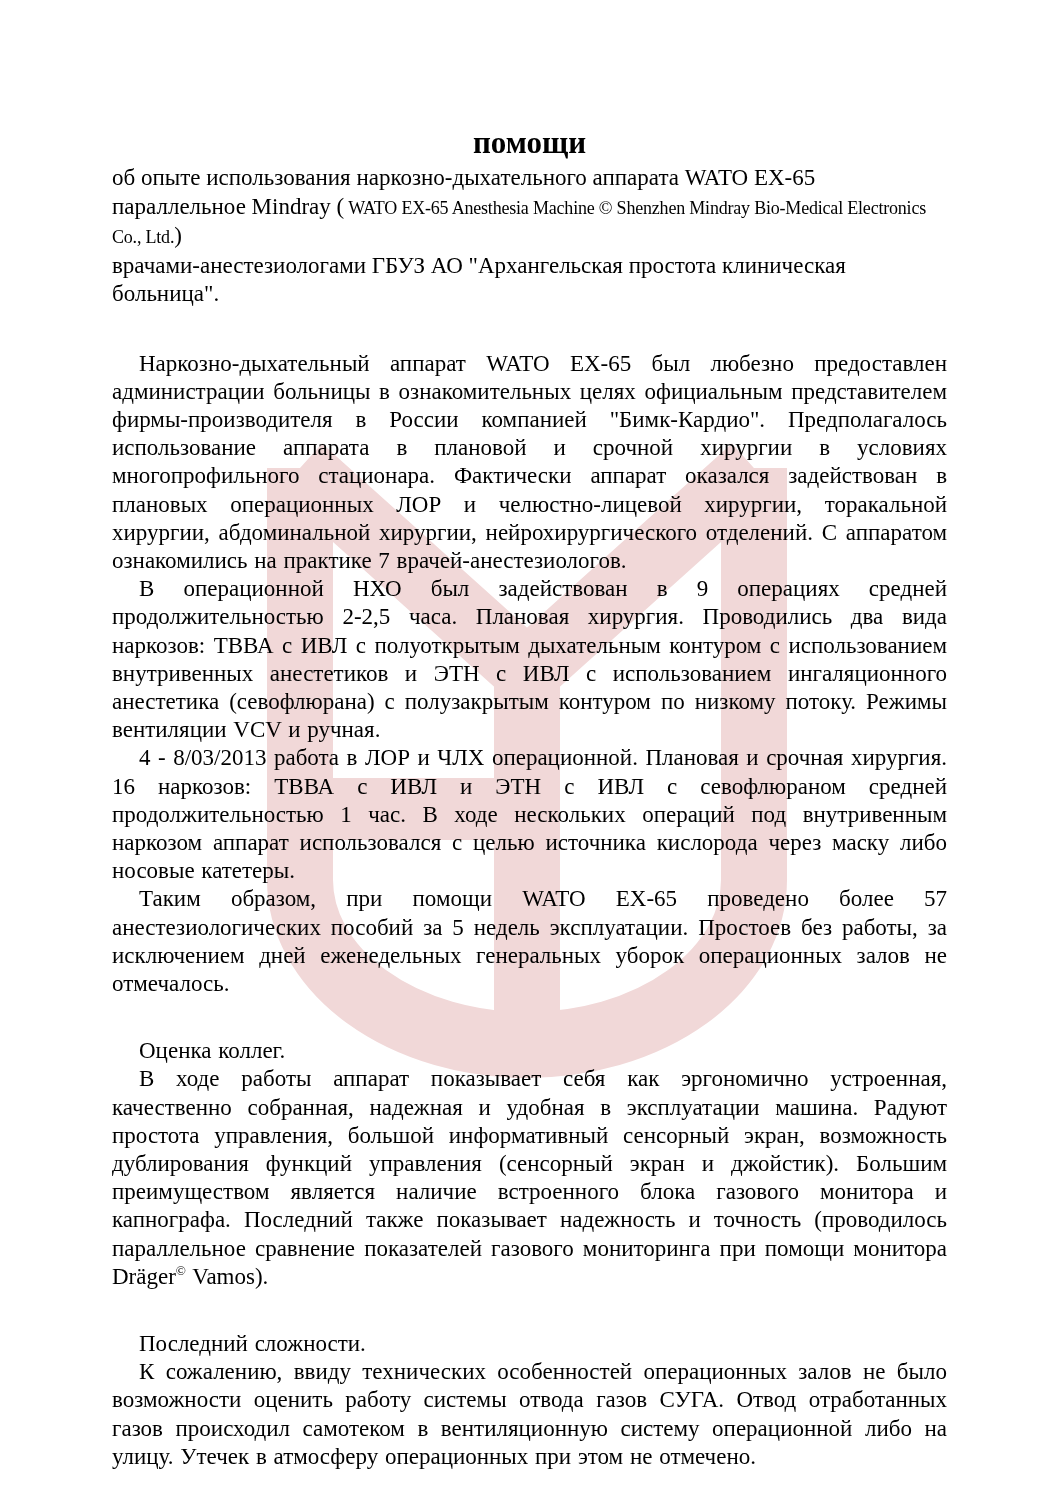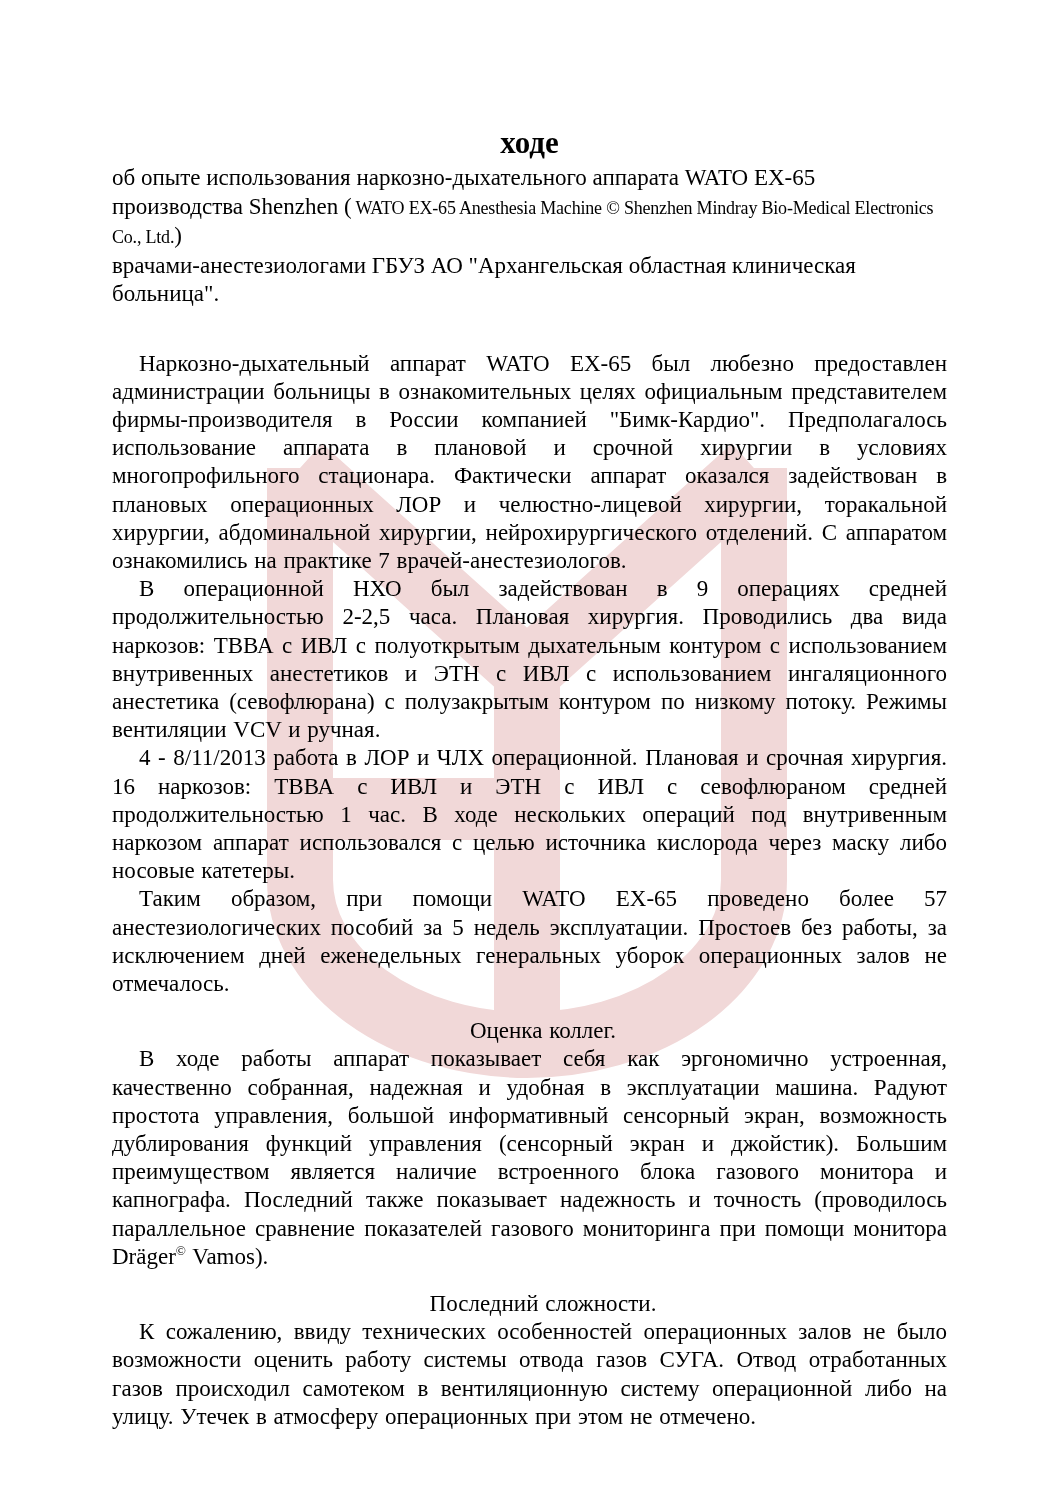--- a/index.html
+++ b/index.html
@@ -48,22 +48,22 @@
   }
   .para {
     margin: 0;
     font-size: 23px;
     line-height: 28.2px;
     text-align: justify;
     text-indent: 27px;
     word-spacing: 1px;
   }
   .para.heading {
-    margin-top: 19px;
-    text-align: center;
+    margin-top: 39px;
+    text-align: left;
   }
   .para sup {
     font-size: 0.58em;
     line-height: 0;
   }
 </style>
 </head>
 <body>
 
 <div class="page">
@@ -76,32 +76,32 @@
       <path id="wm-m-vee" d="M300,468 L527,672 L754,468" fill="none" stroke="#f1d8d8" stroke-width="66" stroke-linejoin="miter"></path>
 
       <rect id="wm-stem" x="494" y="672" width="66" height="340" fill="#f1d8d8"></rect>
 
       <rect id="wm-crossbar" x="267" y="778" width="293" height="62" fill="#f1d8d8"></rect>
     </g>
   </svg>
 
   <div class="content">
 
-    <div class="doc-title">ходе</div>
+    <div class="doc-title">помощи</div>
 
     <div class="subtitle-line">об опыте использования наркозно-дыхательного аппарата WATO EX-65</div>
 
-    <div class="subtitle-line"><span>производства  Shenzhen (</span><span class="subtitle-en"> WATO EX-65 Anesthesia Machine © Shenzhen Mindray Bio-Medical Electronics Co., Ltd.</span><span>)</span></div>
+    <div class="subtitle-line"><span>параллельное  Mindray (</span><span class="subtitle-en"> WATO EX-65 Anesthesia Machine © Shenzhen Mindray Bio-Medical Electronics Co., Ltd.</span><span>)</span></div>
 
-    <div class="subtitle-line">врачами-анестезиологами ГБУЗ АО "Архангельская областная клиническая больница".</div>
+    <div class="subtitle-line">врачами-анестезиологами ГБУЗ АО "Архангельская простота клиническая больница".</div>
 
     <div class="doc-body">
         <p class="para">Наркозно-дыхательный аппарат WATO EX-65 был любезно предоставлен администрации больницы в ознакомительных целях официальным представителем фирмы-производителя в России компанией "Бимк-Кардио". Предполагалось использование аппарата в плановой и срочной хирургии в условиях многопрофильного стационара. Фактически аппарат оказался задействован в плановых операционных ЛОР и челюстно-лицевой хирургии, торакальной хирургии, абдоминальной хирургии, нейрохирургического отделений. С аппаратом ознакомились на практике 7 врачей-анестезиологов.</p>
         <p class="para">В операционной НХО был задействован в 9 операциях средней продолжительностью 2-2,5 часа. Плановая хирургия. Проводились два вида наркозов: ТВВА с ИВЛ с полуоткрытым дыхательным контуром с использованием внутривенных анестетиков и ЭТН с ИВЛ с использованием ингаляционного анестетика (севофлюрана) с полузакрытым контуром по низкому потоку. Режимы вентиляции VCV и ручная.</p>
-        <p class="para">4 - 8/11/2013 работа в ЛОР и ЧЛХ операционной. Плановая и срочная хирургия. 16 наркозов: ТВВА с ИВЛ и ЭТН с ИВЛ с севофлюраном средней продолжительностью 1 час. В ходе нескольких операций под внутривенным наркозом аппарат использовался с целью источника кислорода через маску либо носовые катетеры.</p>
+        <p class="para">4 - 8/03/2013 работа в ЛОР и ЧЛХ операционной. Плановая и срочная хирургия. 16 наркозов: ТВВА с ИВЛ и ЭТН с ИВЛ с севофлюраном средней продолжительностью 1 час. В ходе нескольких операций под внутривенным наркозом аппарат использовался с целью источника кислорода через маску либо носовые катетеры.</p>
         <p class="para">Таким образом, при помощи WATO EX-65 проведено более 57 анестезиологических пособий за 5 недель эксплуатации. Простоев без работы, за исключением дней еженедельных генеральных уборок операционных залов не отмечалось.</p>
         <p class="para heading">Оценка коллег.</p>
         <p class="para"><span>В ходе работы аппарат показывает себя как эргономично устроенная, качественно собранная, надежная и удобная в эксплуатации машина. Радуют простота управления, большой информативный сенсорный экран, возможность дублирования функций управления (сенсорный экран и джойстик). Большим преимуществом является наличие встроенного  блока газового монитора и капнографа. Последний также показывает надежность и точность (проводилось параллельное сравнение показателей газового мониторинга при помощи монитора Dräger</span><sup>©</sup><span> Vamos).</span></p>
         <p class="para heading">Последний сложности.</p>
         <p class="para">К сожалению, ввиду технических особенностей операционных залов не было возможности оценить работу системы отвода газов СУГА. Отвод отработанных газов происходил самотеком в вентиляционную систему операционной либо на улицу. Утечек в атмосферу операционных при этом не отмечено.</p>
       </div>
 
   </div>
 </div>
 

